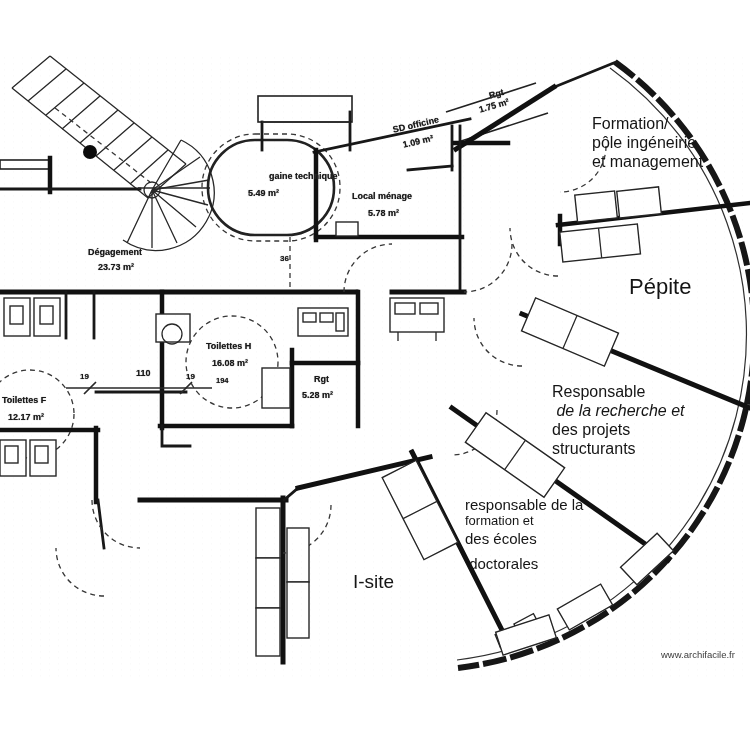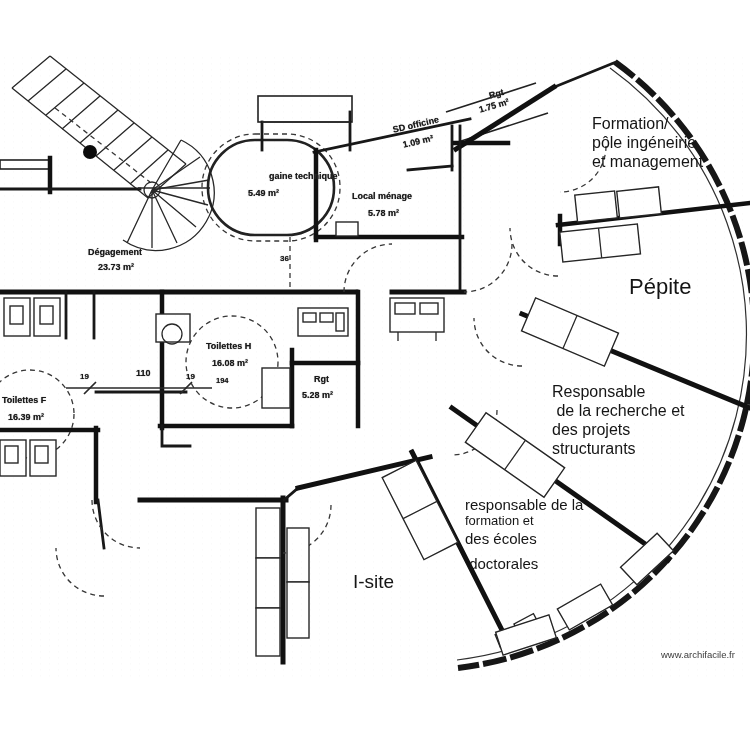--- a/index.html
+++ b/index.html
@@ -195,32 +195,32 @@
   <div class="lb tiny" style="left:488px;top:92px;transform:rotate(-16deg);">Rgt</div>
   <div class="lb tiny" style="left:478px;top:106px;transform:rotate(-16deg);">1.75 m²</div>
   <div class="lb tiny" style="left:88px;top:248px;">Dégagement</div>
   <div class="lb tiny" style="left:98px;top:263px;">23.73 m²</div>
   <div class="lb tiny" style="left:206px;top:342px;">Toilettes H</div>
   <div class="lb tiny" style="left:212px;top:359px;">16.08 m²</div>
   <div class="lb tiny" style="left:216px;top:377px;font-size:7.5px;">194</div>
   <div class="lb tiny" style="left:314px;top:375px;">Rgt</div>
   <div class="lb tiny" style="left:302px;top:391px;">5.28 m²</div>
   <div class="lb tiny" style="left:2px;top:396px;">Toilettes F</div>
-  <div class="lb tiny" style="left:8px;top:413px;">16.39 m²</div>
+  <div class="lb tiny" style="left:8px;top:413px;">12.17 m²</div>
   <div class="lb tiny" style="left:80px;top:373px;font-size:8px;">19</div>
   <div class="lb tiny" style="left:136px;top:369px;">110</div>
   <div class="lb tiny" style="left:186px;top:373px;font-size:8px;">19</div>
   <div class="lb tiny" style="left:280px;top:255px;font-size:8px;">36</div>
 
   <div class="lb big" style="left:592px;top:116px;">Formation/</div>
   <div class="lb big" style="left:592px;top:135px;">pôle ingéneirie</div>
   <div class="lb big" style="left:592px;top:154px;">et management</div>
   <div class="lb big" style="left:629px;top:276px;font-size:22px;">Pépite</div>
   <div class="lb big" style="left:552px;top:384px;">Responsable</div>
-  <div class="lb big" style="left:552px;top:403px;"> de la recherche et</div>
+  <div class="lb big" style="left:552px;top:403px;font-style:italic;"> de la recherche et</div>
   <div class="lb big" style="left:552px;top:422px;">des projets</div>
   <div class="lb big" style="left:552px;top:441px;">structurants</div>
   <div class="lb big" style="left:465px;top:497px;font-size:15px;">responsable de la</div>
   <div class="lb big" style="left:465px;top:514px;font-size:13px;">formation et</div>
   <div class="lb big" style="left:465px;top:531px;font-size:15px;">des écoles</div>
   <div class="lb big" style="left:465px;top:548px;font-size:15px;margin-top:8px;"> doctorales</div>
   <div class="lb big" style="left:353px;top:572px;font-size:19px;">I-site</div>
   <div class="lb wm" style="left:661px;top:650px;">www.archifacile.fr</div>
 
 </div>

